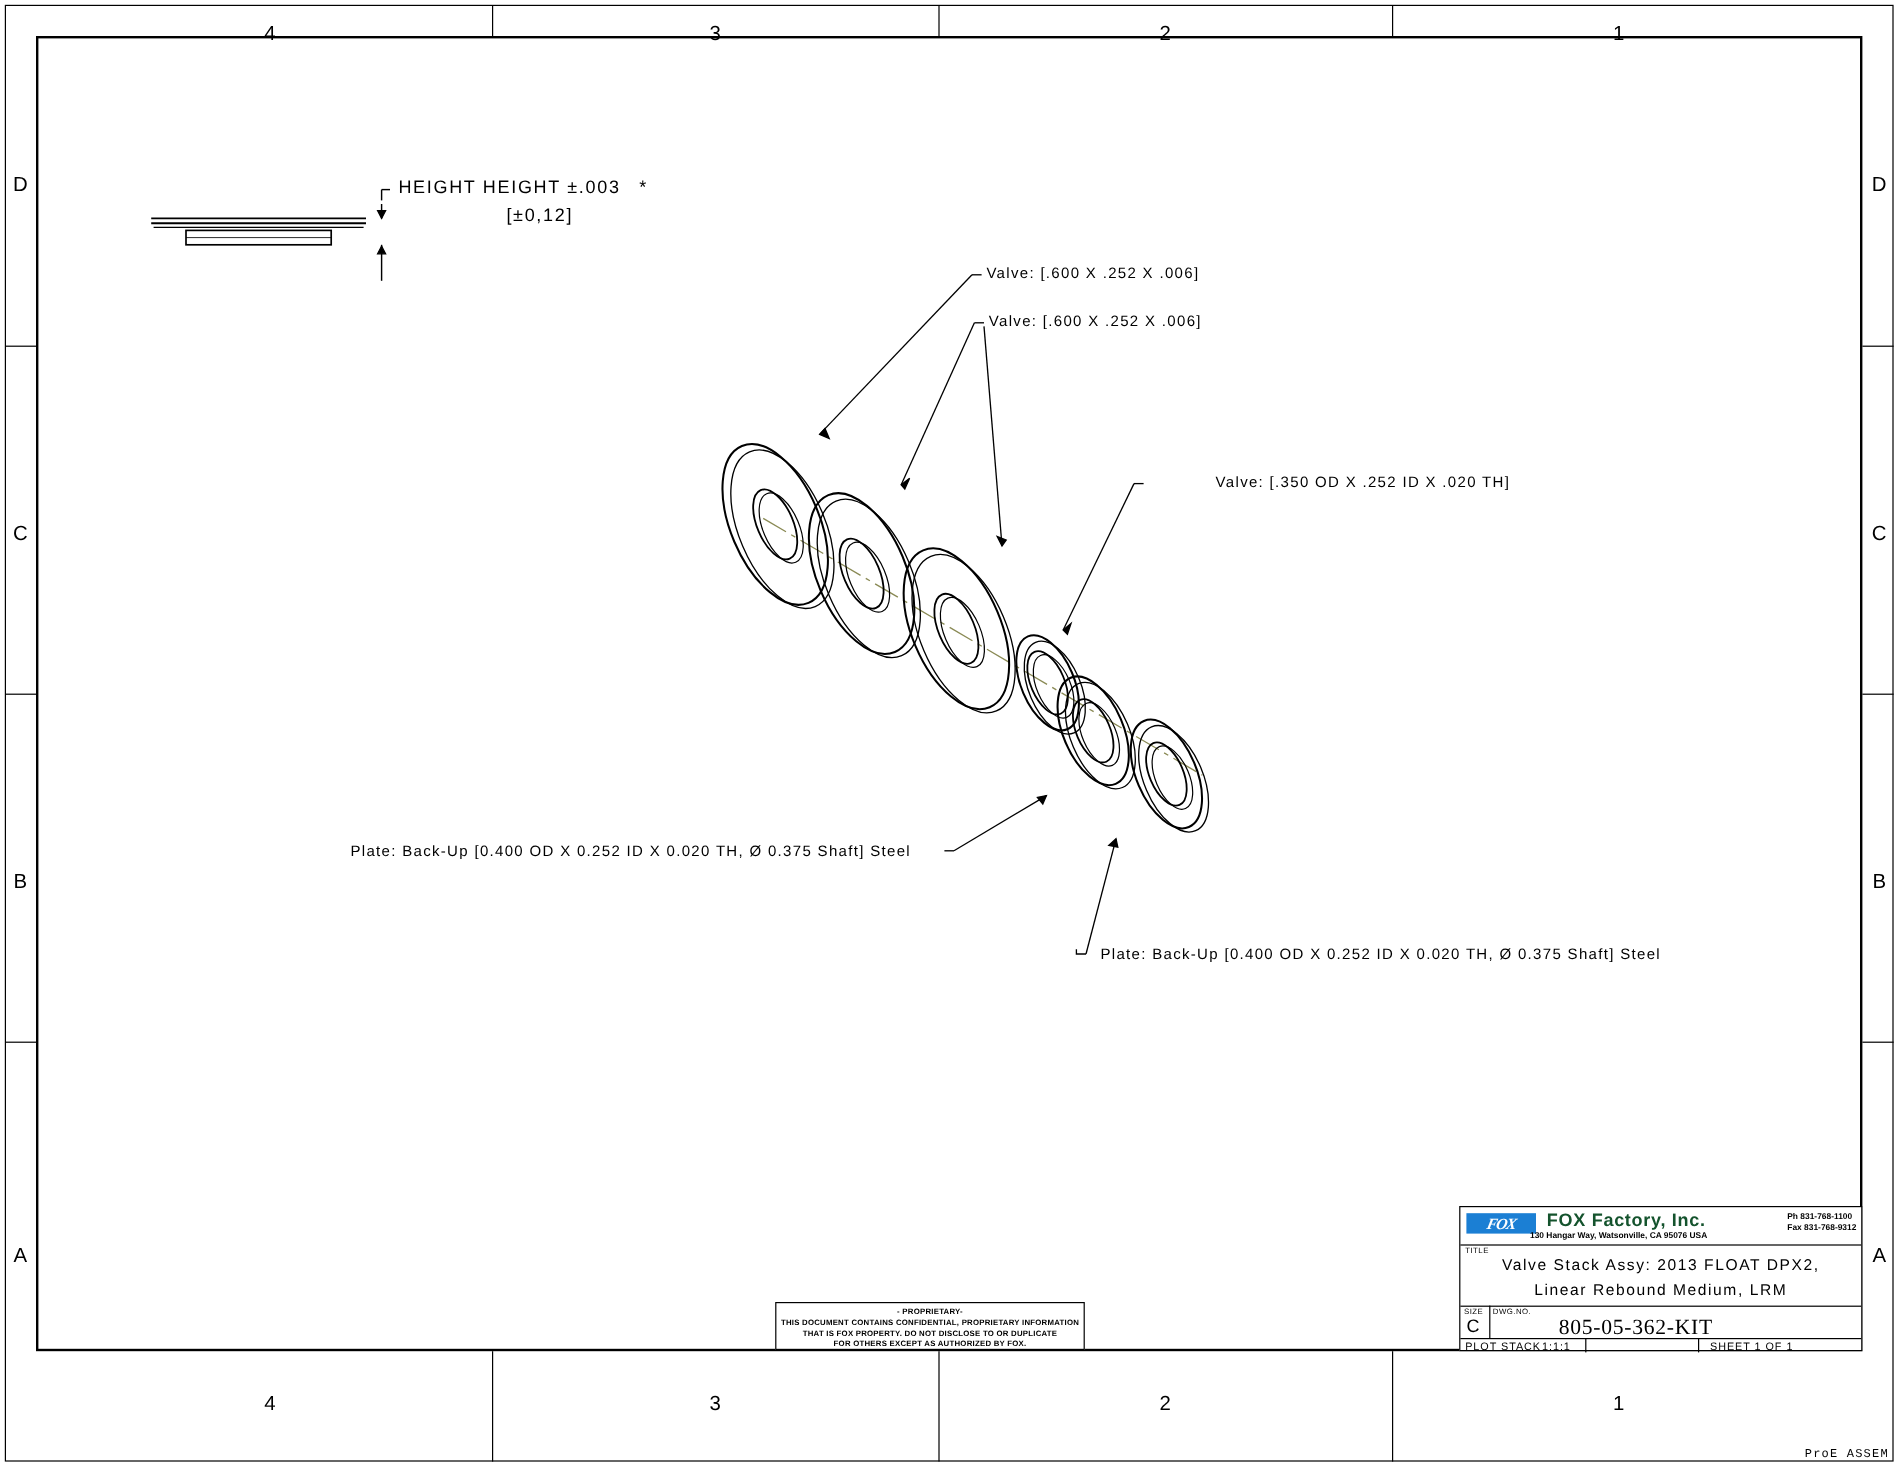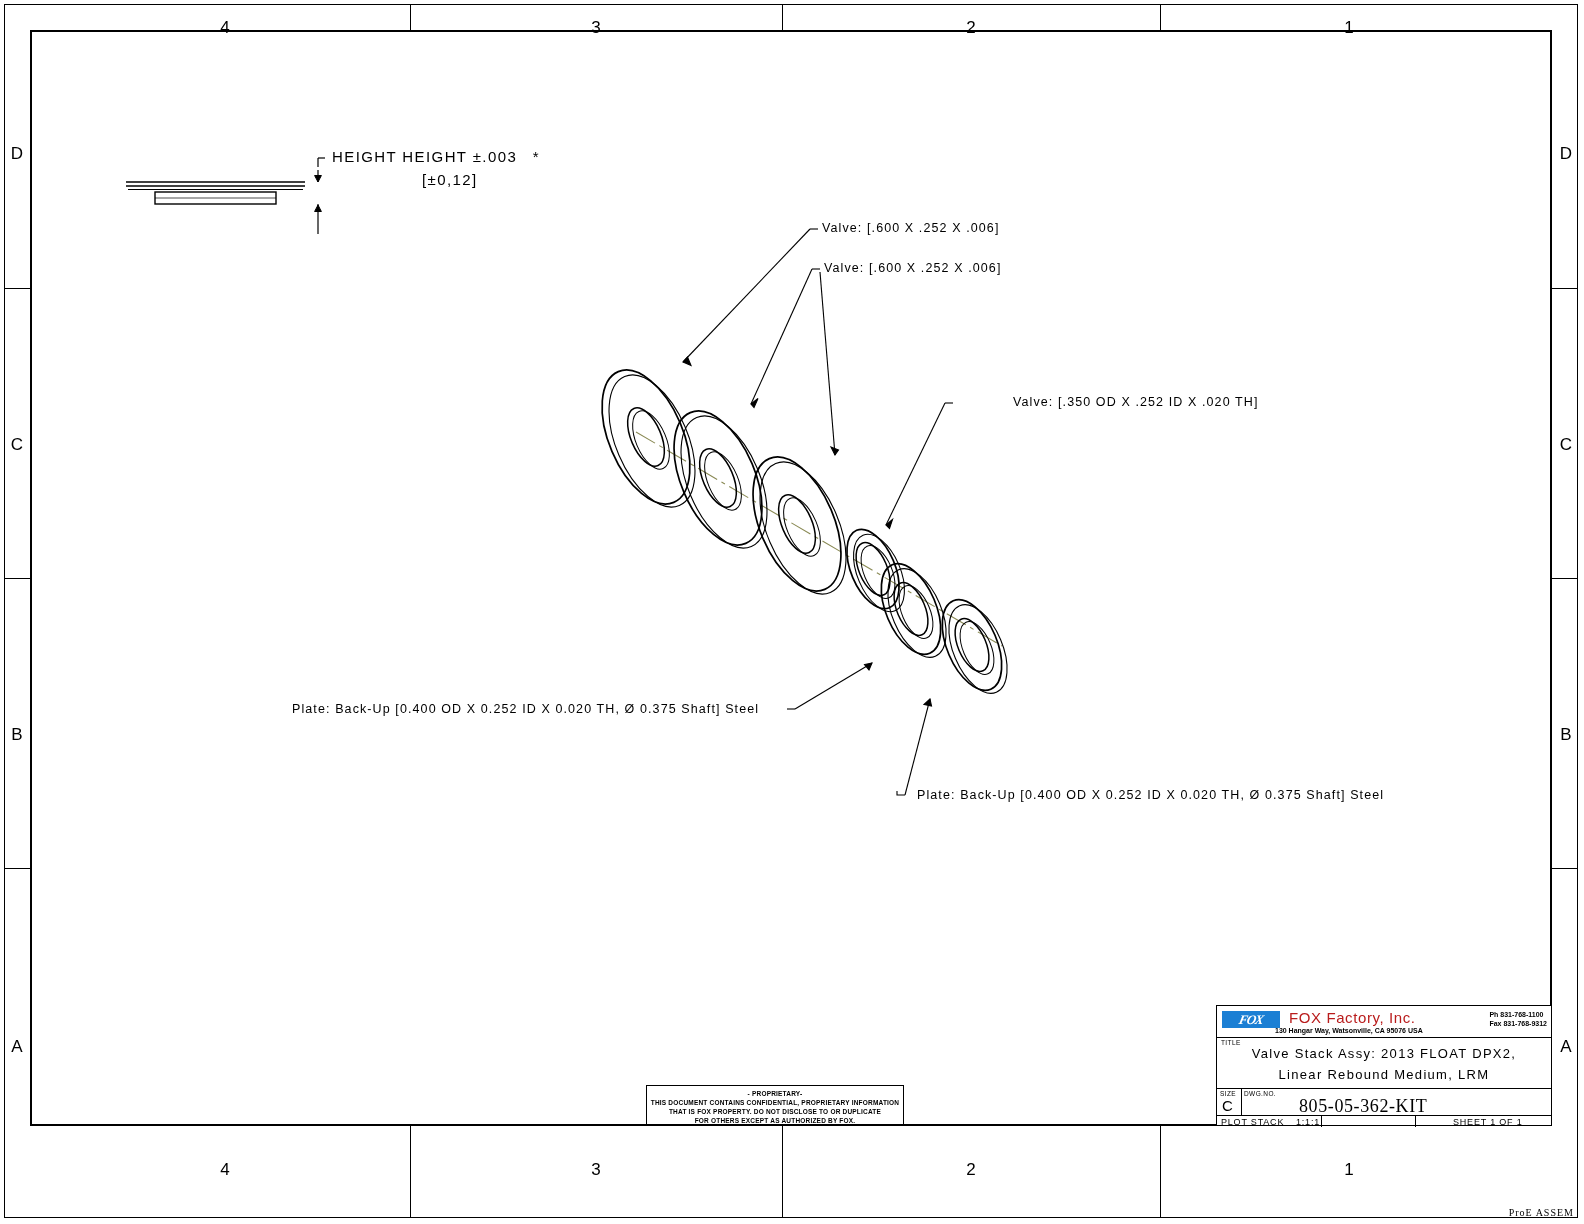--- a/index.html
+++ b/index.html
@@ -119,24 +119,24 @@
     font-size: 13px;
     color: #ffffff;
     letter-spacing: -1px;
     transform: skewX(-12deg);
   }
   .fox-name {
     position: absolute;
     left: 72px;
     top: 3px;
     font-family: "Liberation Sans", sans-serif;
-    font-weight: normal;
+    font-weight: bold;
     font-size: 15px;
     letter-spacing: 0.6px;
-    color: #b91c1c;
+    color: #14532d;
   }
   .fox-addr {
     position: absolute;
     left: 58px;
     top: 21px;
     font-family: "Liberation Sans", sans-serif;
     font-weight: bold;
     font-size: 7px;
     letter-spacing: 0px;
     color: #000;
@@ -209,21 +209,21 @@
     font-weight: bold;
     font-size: 6.5px;
     letter-spacing: 0.2px;
     color: #000;
   }
 
   .proe {
     position: absolute;
     right: 10px;
     bottom: 6px;
-    font-family: Liberation Serif, serif;
+    font-family: Liberation Mono, monospace;
     font-size: 10px;
     letter-spacing: 1px;
     color: #000;
   }
 
   svg { display: block; }
   .gfx {
     position: absolute;
     left: 0;
     top: 0;
@@ -407,21 +407,21 @@
 
     <div class="tb-tag" style="left:3px; top:84px;">SIZE</div>
     <div class="tb-tag" style="left:27px; top:84px;">DWG.NO.</div>
     <div class="tb-vsep" style="left:24px; top:82px; height:27px;"></div>
     <div class="tb-size" style="left:5px; top:91px;">C</div>
     <div class="tb-dwgno" style="left:82px; top:90px;font-family:Liberation Serif, serif;">805-05-362-KIT</div>
 
     <div class="tb-sep" style="top:109px;"></div>
 
     <div class="tb-small" style="left:4px; top:111px;">PLOT STACK</div>
-    <div class="tb-small" style="left:79px; top:111px;text-align:center;">1:1:1</div>
+    <div class="tb-small" style="left:68px; top:111px;text-align:center;">1:1:1</div>
     <div class="tb-vsep" style="left:104px; top:109px; height:12px;"></div>
     <div class="tb-vsep" style="left:198px; top:109px; height:12px;"></div>
-    <div class="tb-small" style="left:208px; top:111px;margin-left:28px;">SHEET 1 OF 1</div>
+    <div class="tb-small" style="left:208px; top:111px;">SHEET 1 OF 1</div>
   </div>
 
   <div class="proe">ProE ASSEM</div>
 
 </div>
 
 </body></html>

